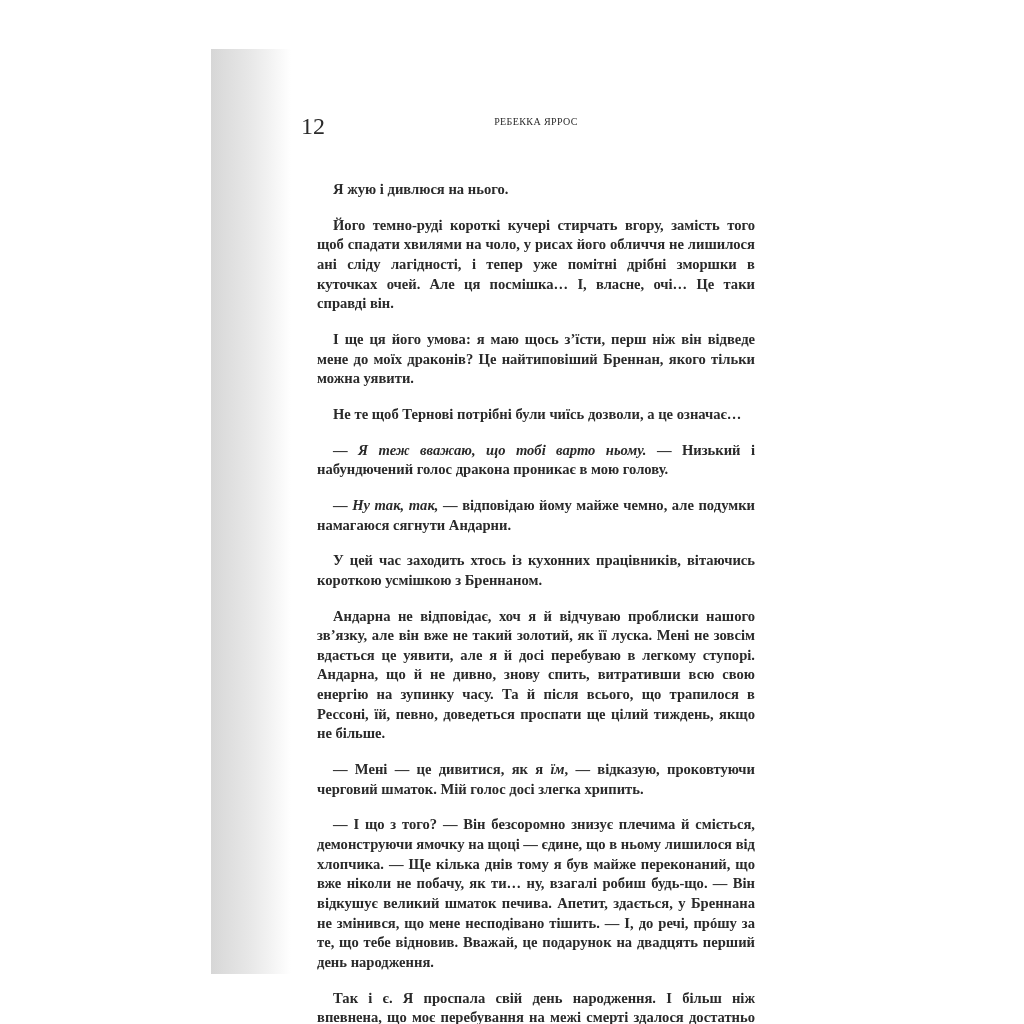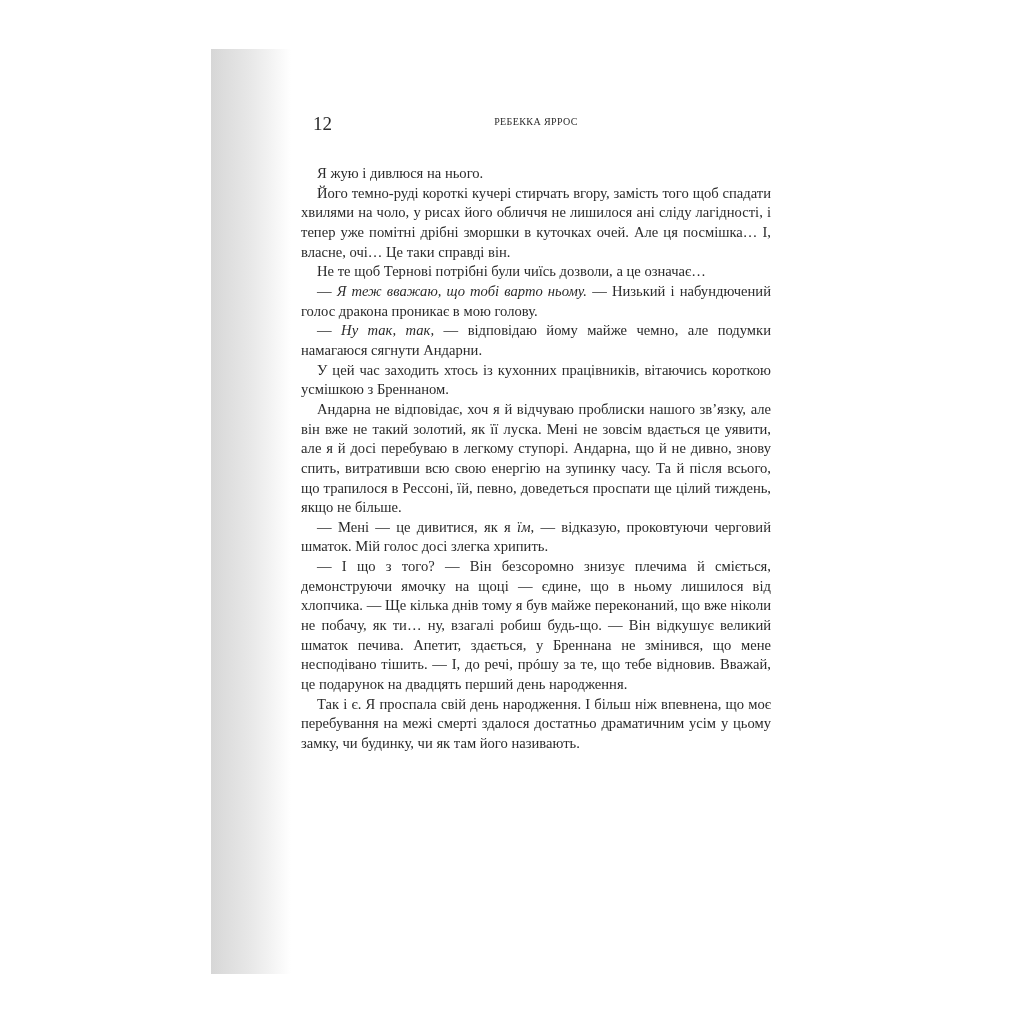--- a/index.html
+++ b/index.html
@@ -13,48 +13,49 @@
   }
   .spine {
     position:absolute; left:0; top:0; width:80px; height:100%;
     background:linear-gradient(to right,#d6d6d6 0%,#dcdcdc 15%,#e6e6e6 45%,#f3f3f3 75%,#ffffff 100%);
   }
   .header {
     position:absolute; left:90px; top:64px; width:470px; height:24px;
     color:#2b2b2b;
   }
   .page-number {
-    position:absolute; left:12px; top:0; font-size:19px;text-align:center;
+    position:absolute; left:0; top:0; font-size:24px;text-align:center;
   }
   .running-title {
     position:absolute; left:0; width:470px; top:3px; text-align:center;
     font-size:10px; letter-spacing:0.4px;
   }
   .body-text {
     position:absolute; left:90px; top:115px; width:470px;
     font-size:14.6px; line-height:19.65px; color:#2a2a2a;
     text-align:justify; hyphens:manual;
   }
-  .body-text p { margin:0; text-indent:16px; }
+  .body-text p { margin:16px; text-indent:16px;font-weight:bold; }
   .body-text em { font-style:italic; }
 </style>
 </head>
 <body>
 
 <div class="page">
   <div class="spine"></div>
 
   <div class="header">
     <span class="page-number">12</span>
     <span class="running-title">РЕБЕККА ЯРРОС</span>
   </div>
 
   <div class="body-text" id="body-text">
       <p><span>Я жую і дивлюся на нього.</span></p>
       <p><span>Його темно-руді короткі кучері стирчать вгору, замість того щоб спадати хвилями на чоло, у рисах його обличчя не лишилося ані сліду лагідності, і тепер уже помітні дрібні зморшки в куточках очей. Але ця посмішка… І, власне, очі… Це таки справді він.</span></p>
+      <p><span>І ще ця його умова: я маю щось з’їсти, перш ніж він відведе мене до моїх драконів? Це найтиповіший Бреннан, якого тільки можна уявити.</span></p>
       <p><span>Не те щоб Тернові потрібні були чиїсь дозволи, а це означає…</span></p>
       <p><span>— </span><em>Я теж вважаю, що тобі варто ньому.</em><span> — Низький і набундючений голос дракона проникає в мою голову.</span></p>
       <p><span>— </span><em>Ну так, так,</em><span> — відповідаю йому майже чемно, але подумки намагаюся сягнути Андарни.</span></p>
       <p><span>У цей час заходить хтось із кухонних працівників, вітаючись короткою усмішкою з Бреннаном.</span></p>
       <p><span>Андарна не відповідає, хоч я й відчуваю проблиски нашого зв’язку, але він вже не такий золотий, як її луска. Мені не зовсім вдається це уявити, але я й досі перебуваю в легкому ступорі. Андарна, що й не дивно, знову спить, витративши всю свою енергію на зупинку часу. Та й після всього, що трапилося в Рессоні, їй, певно, доведеться проспати ще цілий тиждень, якщо не більше.</span></p>
       <p><span>— Мені — це дивитися, як я </span><em>їм</em><span>, — відказую, проковтуючи черговий шматок. Мій голос досі злегка хрипить.</span></p>
       <p><span>— І що з того? — Він безсоромно знизує плечима й сміється, демонструючи ямочку на щоці — єдине, що в ньому лишилося від хлопчика. — Ще кілька днів тому я був майже переконаний, що вже ніколи не побачу, як ти… ну, взагалі робиш будь-що. — Він відкушує великий шматок печива. Апетит, здається, у Бреннана не змінився, що мене несподівано тішить. — І, до речі, прóшу за те, що тебе відновив. Вважай, це подарунок на двадцять перший день народження.</span></p>
       <p><span>Так і є. Я проспала свій день народження. І більш ніж впевнена, що моє перебування на межі смерті здалося достатньо драматичним усім у цьому замку, чи будинку, чи як там його називають.</span></p>
     </div>
 </div>

